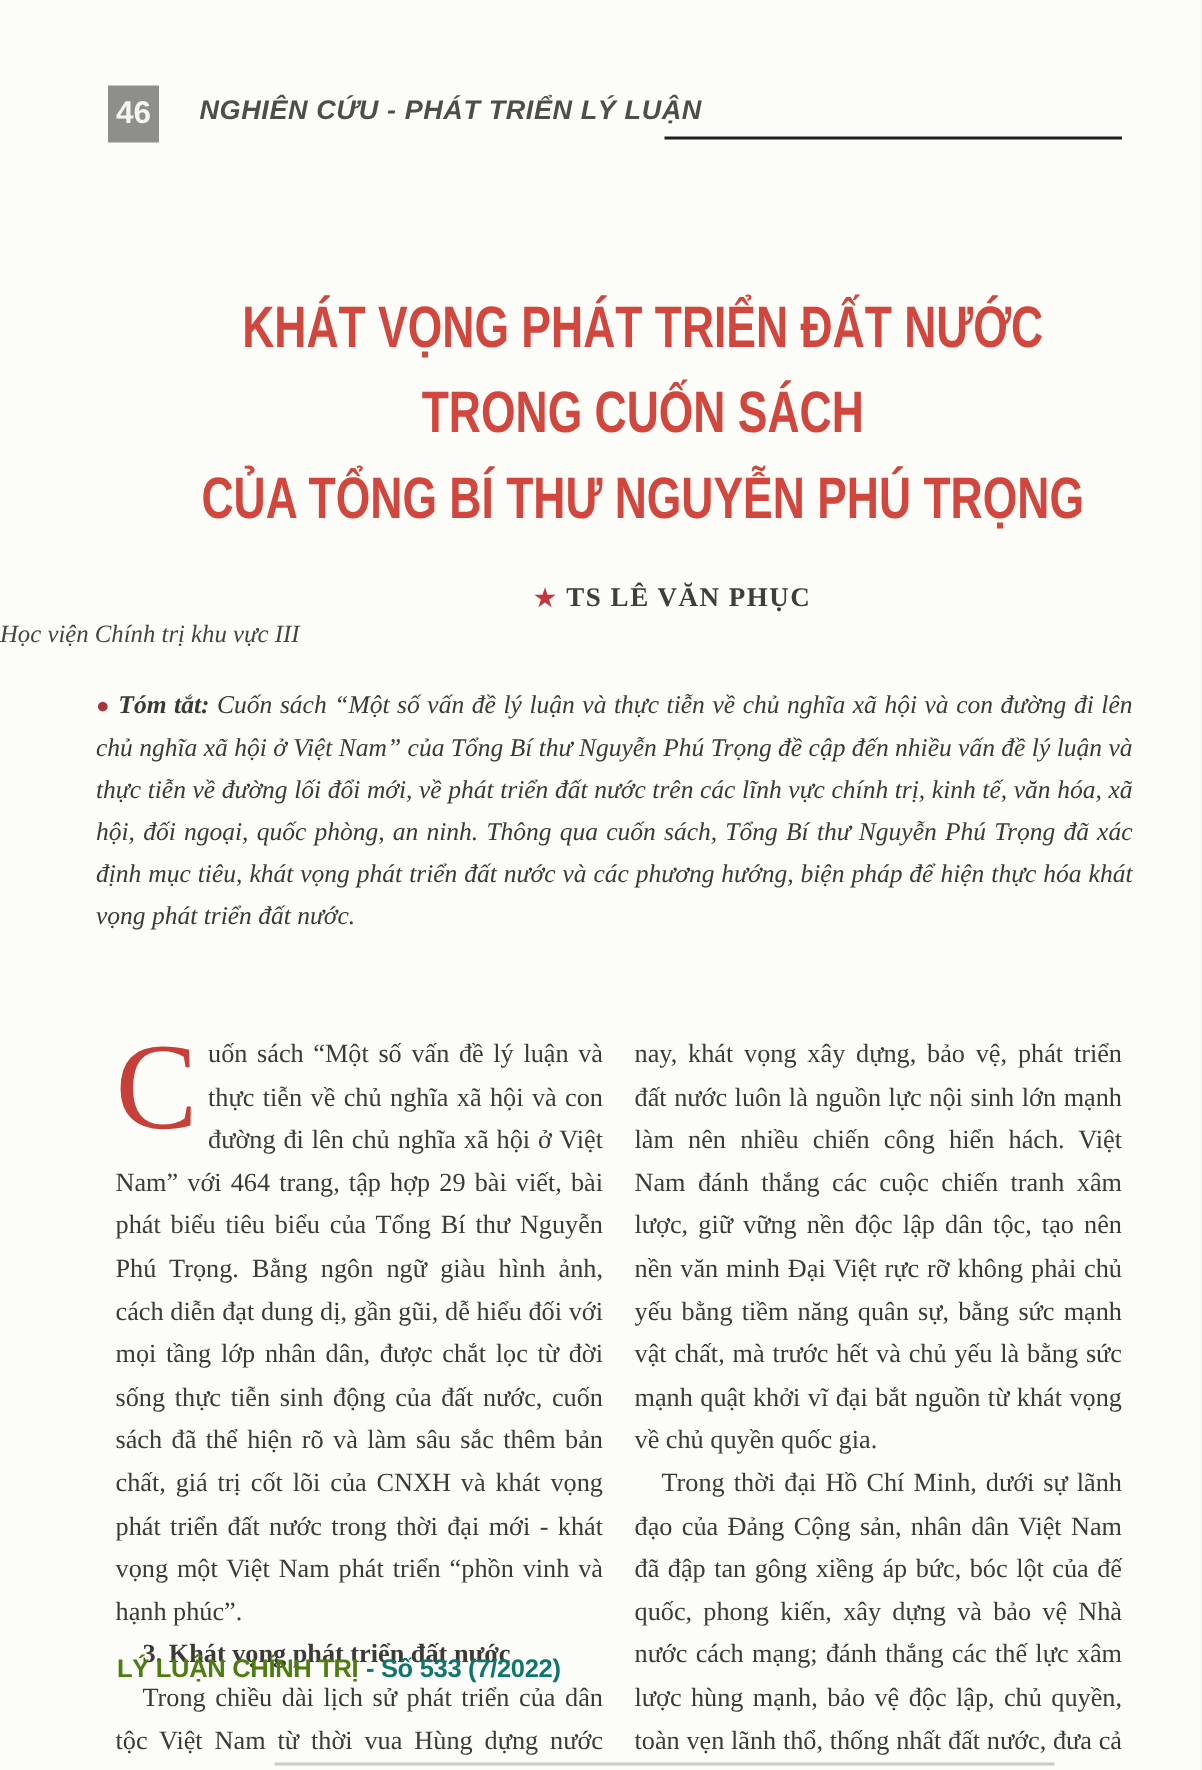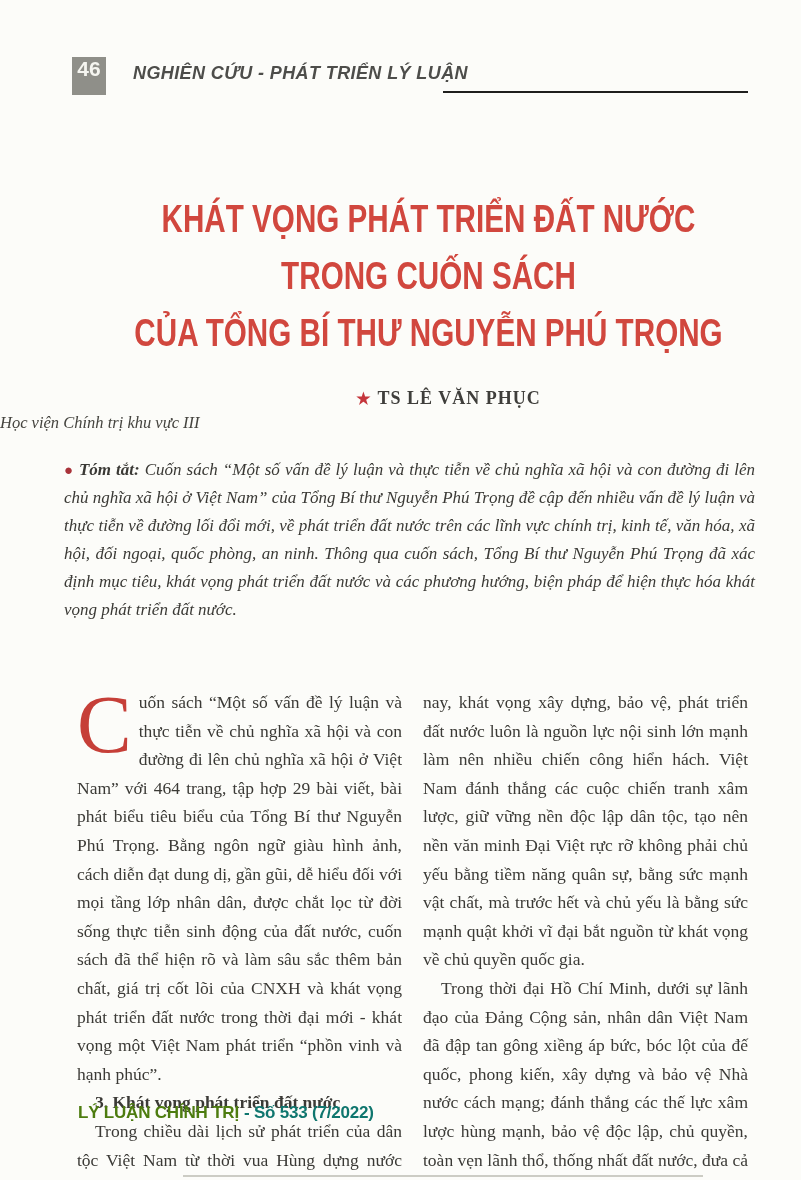--- a/index.html
+++ b/index.html
@@ -6,21 +6,21 @@
   .page {
     position:relative; width:801px; height:1180px; margin:0 auto;
     background:#fcfcf9; overflow:hidden; color:#3b3a37;
     font-family:"Liberation Serif", serif;
   }
 
   
   .pagenum-box {
     position:absolute; left:72px; top:57px; width:34px; height:38px;
     background:#8f8f89; color:#f5f5f0; font-family:"Liberation Sans",sans-serif;
-    font-weight:bold; font-size:21px; display:flex; justify-content:center;
+    font-weight:bold; font-size:21px; display:flex; align-items:center; justify-content:center;
   }
   .section-title {
     position:absolute; left:133px; top:63px;
     font-family:"Liberation Sans",sans-serif; font-weight:bold; font-size:18px;
     color:#4d4d4a; letter-spacing:.4px;font-style:italic;
   }
   .header-rule { position:absolute; left:443px; top:91px; width:305px; height:2px; background:#1f1f1d; }
 
   
   .title { position:absolute; left:0; top:190px; width:801px; margin:0; text-align:center;padding-left:28px; }

